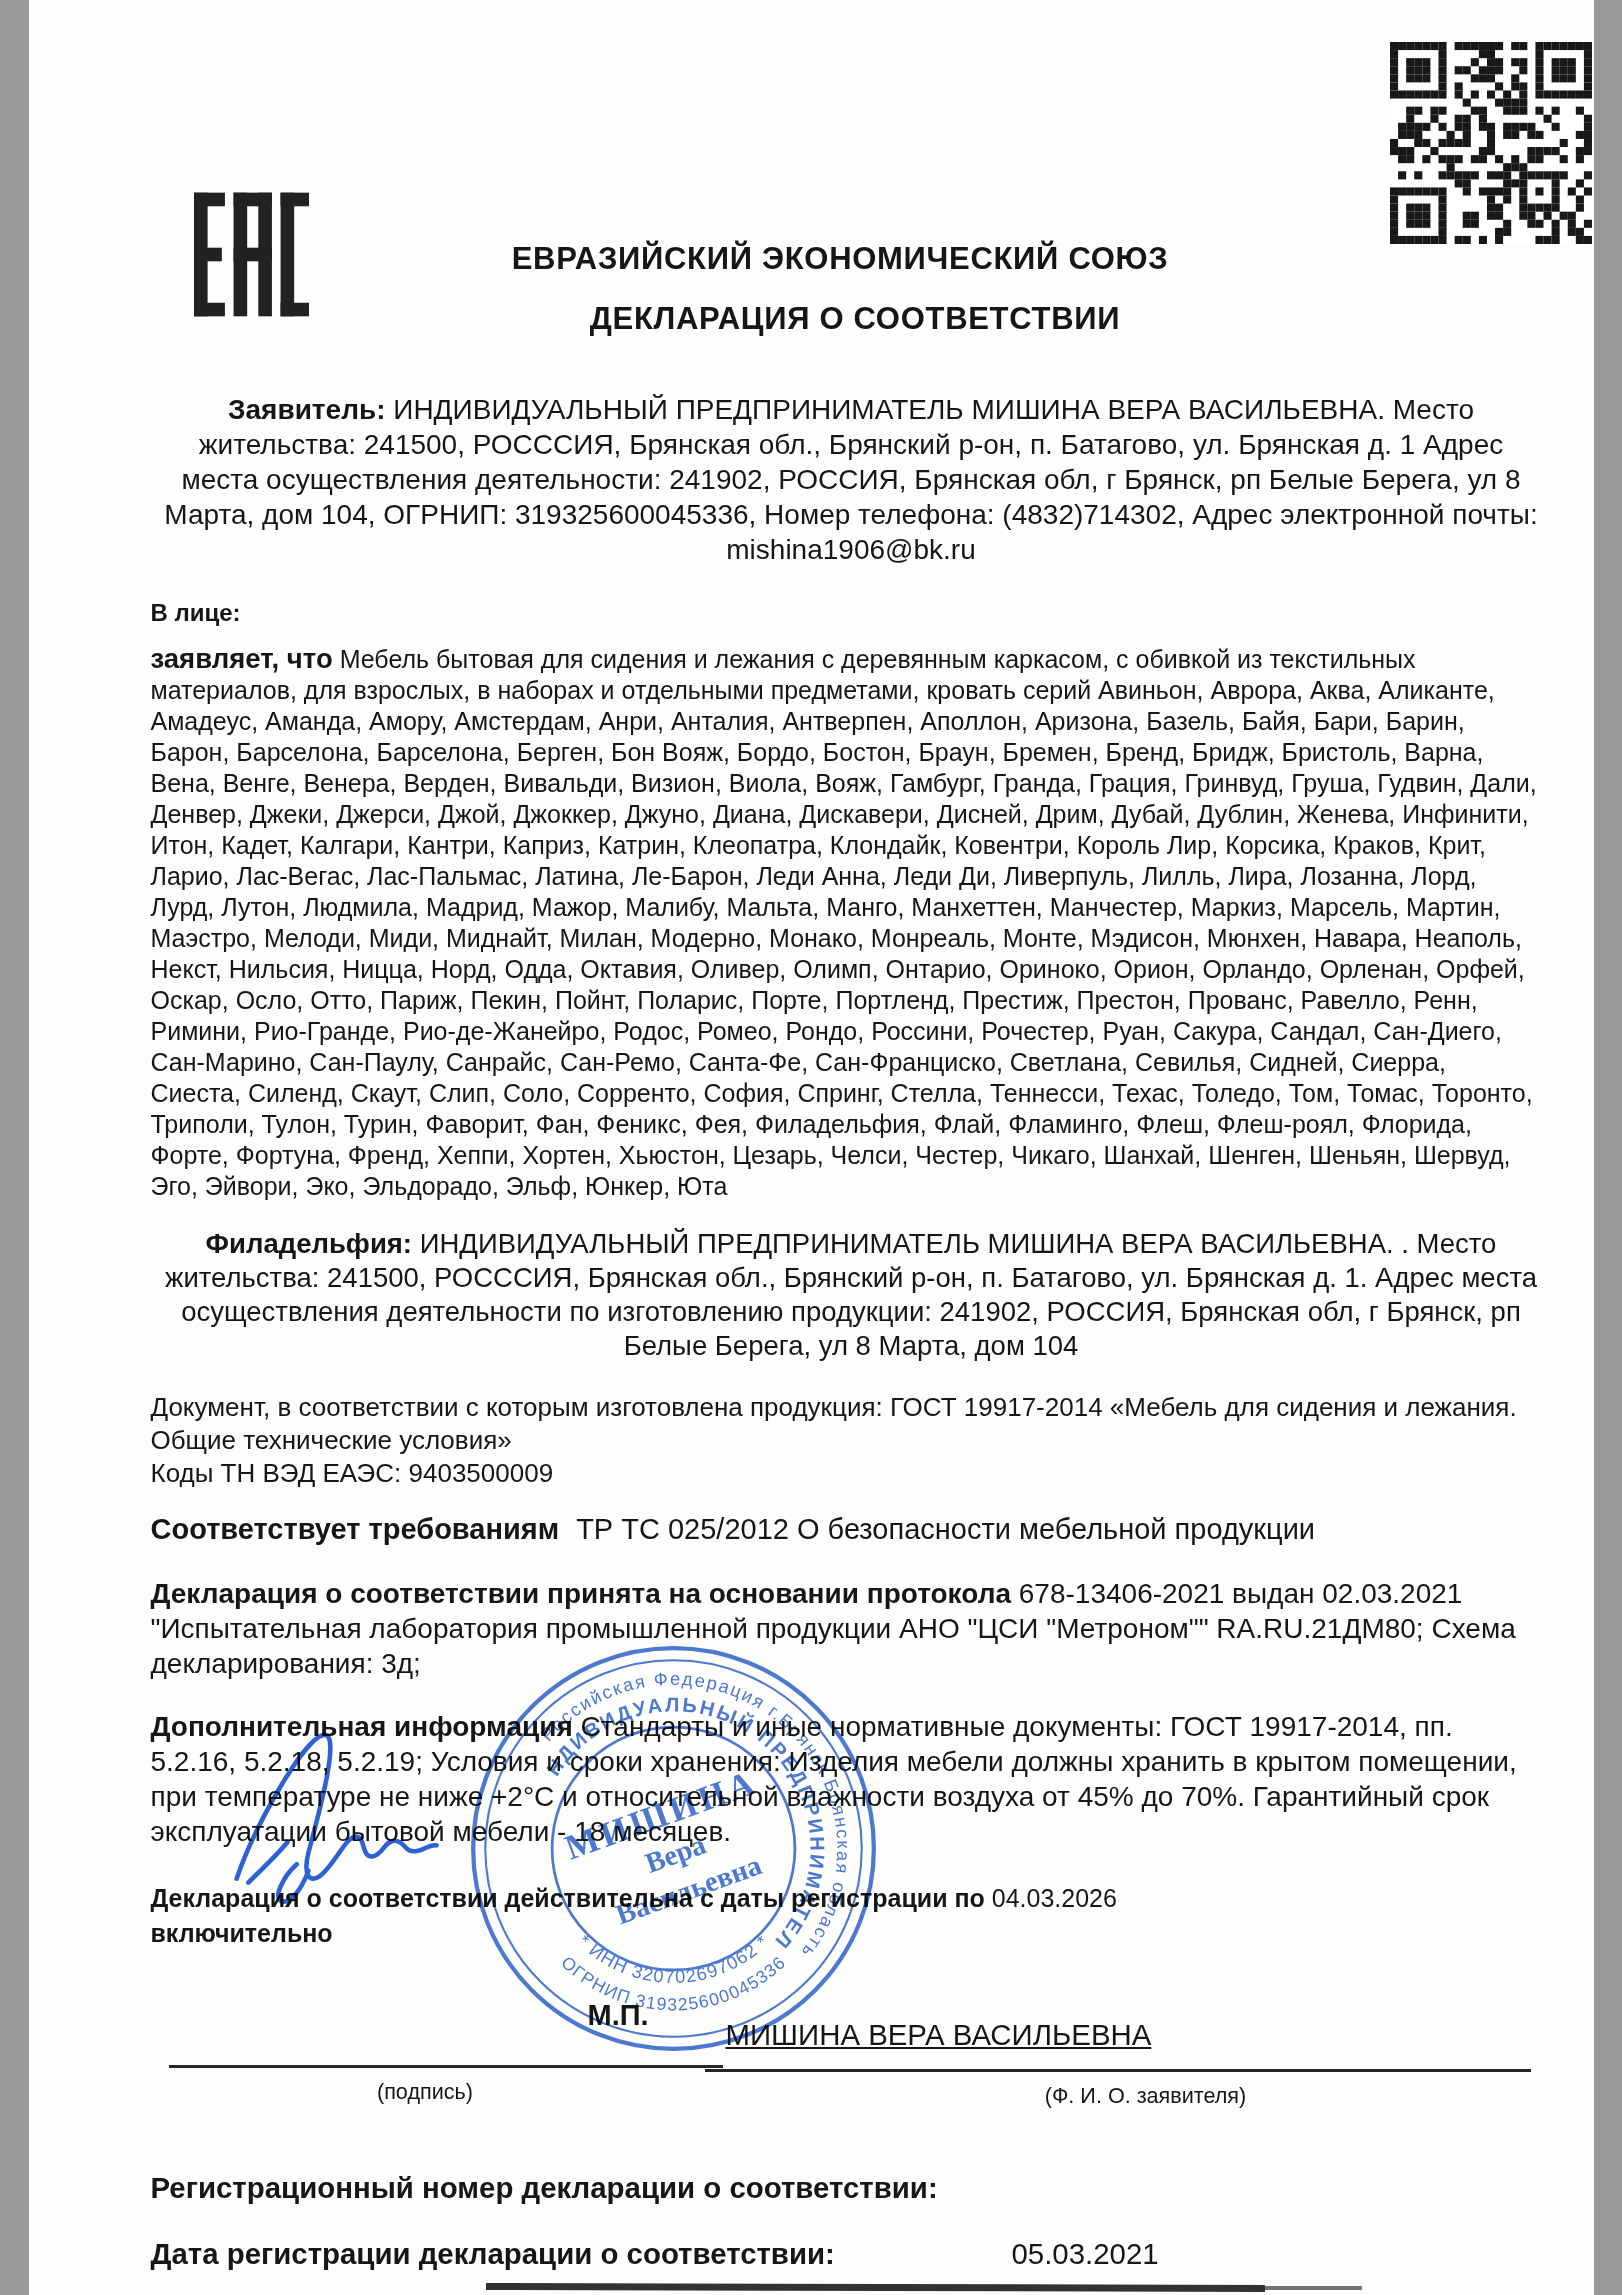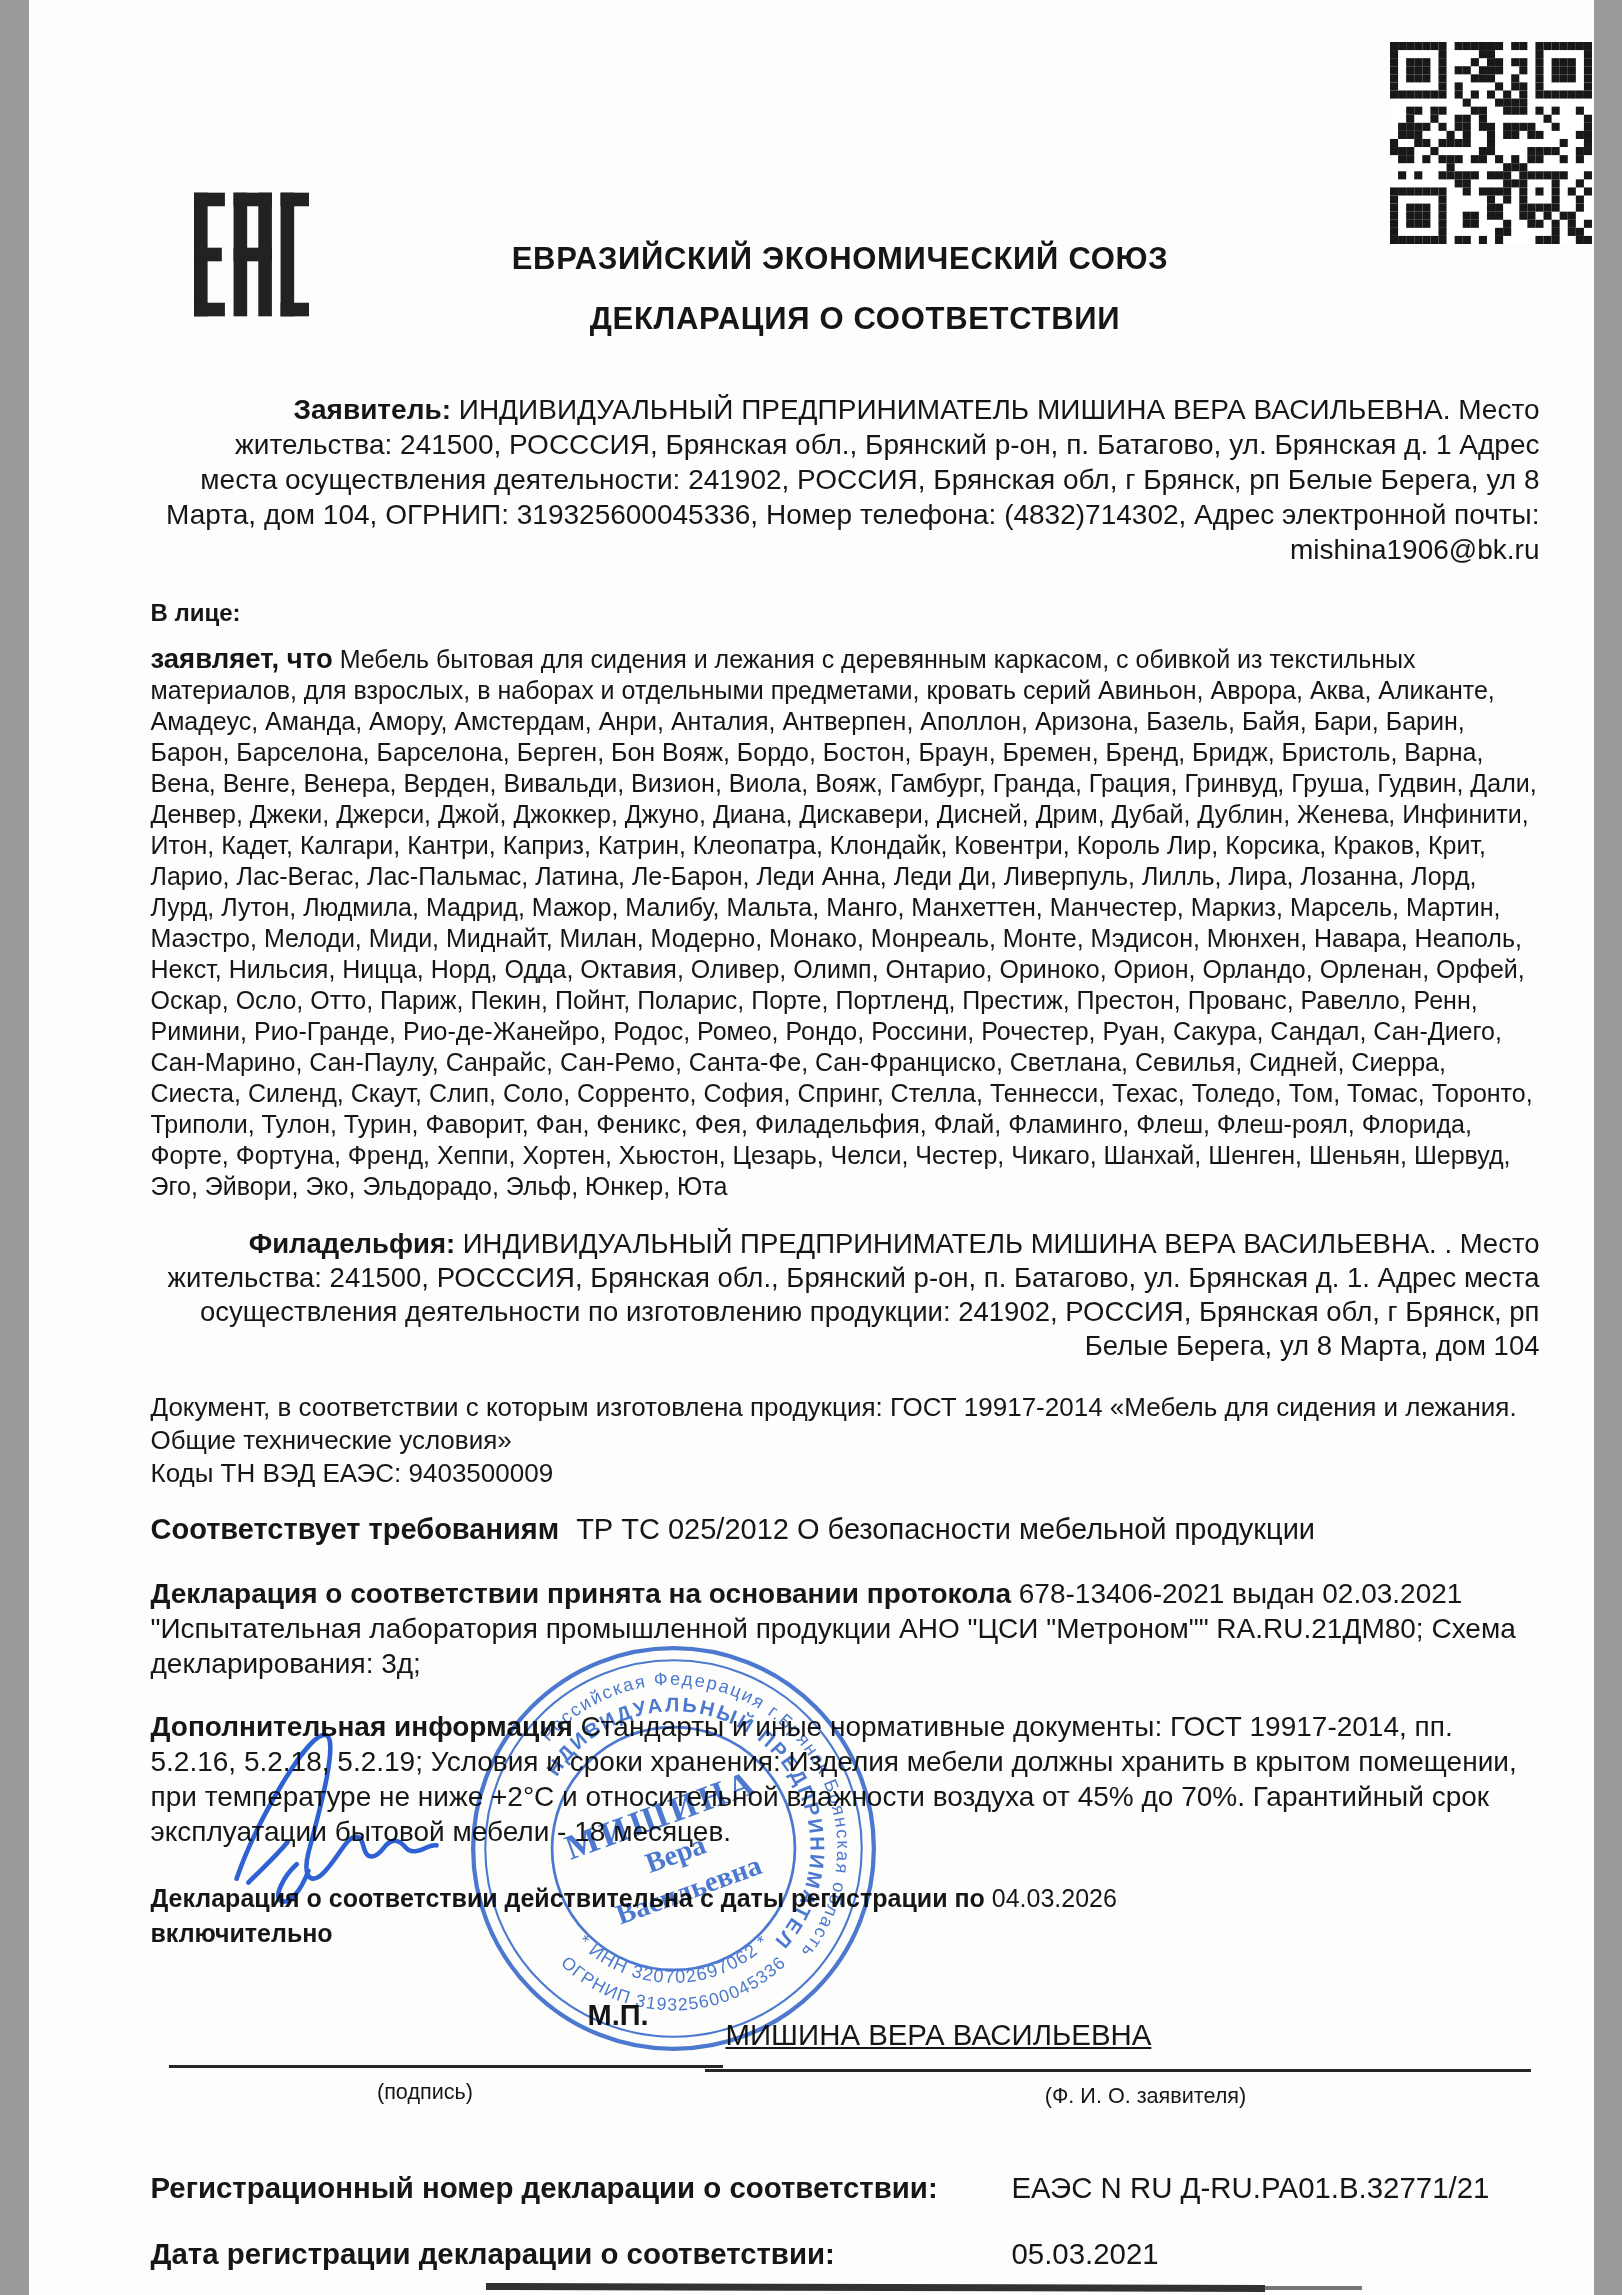--- a/index.html
+++ b/index.html
@@ -14,21 +14,21 @@
   }
   
   .eac-logo{position:absolute;left:165px;top:188px;width:115px;height:133px;}
   .qr{position:absolute;left:1361px;top:42px;width:202px;height:202px;}
   .title1{position:absolute;left:0;top:241px;width:1623px;text-align:center;
           font-size:31px;font-weight:bold;letter-spacing:0.7px;}
   .title2{position:absolute;left:0;top:301px;width:1623px;text-align:center;
           font-size:31px;font-weight:bold;letter-spacing:0.7px;padding-left:15px;}
   
   .content{position:absolute;left:122px;top:364px;width:1389px;}
-  .para{font-size:28px;line-height:35px;text-align:right;margin-left:12px;}
+  .para{font-size:28px;line-height:35px;text-align:center;margin-left:12px;}
   .para b{font-weight:bold;}
   .inlice{margin-top:17px;font-size:24px;font-weight:bold;line-height:35px;}
   .declares{margin-top:13px;font-size:25px;line-height:31px;}
   .manufacturer{margin-top:9.2px;font-size:27.5px;line-height:34px;}
   .docblock{font-size:26px;line-height:33px;}
   .compliance{margin-top:22px;font-size:29px;line-height:35px;}
   .compliance b{margin-right:17px;}
   .basis{margin-top:19.6px;font-size:28px;line-height:35px;}
   .additional{margin-top:18.3px;font-size:28px;line-height:35px;}
   .validity{margin-top:32px;font-size:25px;line-height:35px;}
@@ -421,21 +421,20 @@
       <div class="mp">М.П.</div>
       <div class="fio-name">МИШИНА ВЕРА ВАСИЛЬЕВНА</div>
       <div class="line-left"></div>
       <div class="line-right"></div>
       <div class="cap-sign">(подпись)</div>
       <div class="cap-fio">(Ф. И. О. заявителя)</div>
     </div>
 
     <div class="regrow first">
       <span class="lbl">Регистрационный номер декларации о соответствии:</span>
-      <span class="val">ЕАЭС N RU Д-RU.РА01.В.32771/21</span>
     </div>
     <div class="regrow">
       <span class="lbl">Дата регистрации декларации о соответствии:</span>
       <span class="val">05.03.2021</span>
     </div>
   </div>
 
   <svg class="stamp" viewBox="0 0 700 700">
     <g fill="none" stroke="var(--stamp,#3d6fd0)">
       <circle cx="350" cy="350" r="330" stroke-width="7"></circle>

